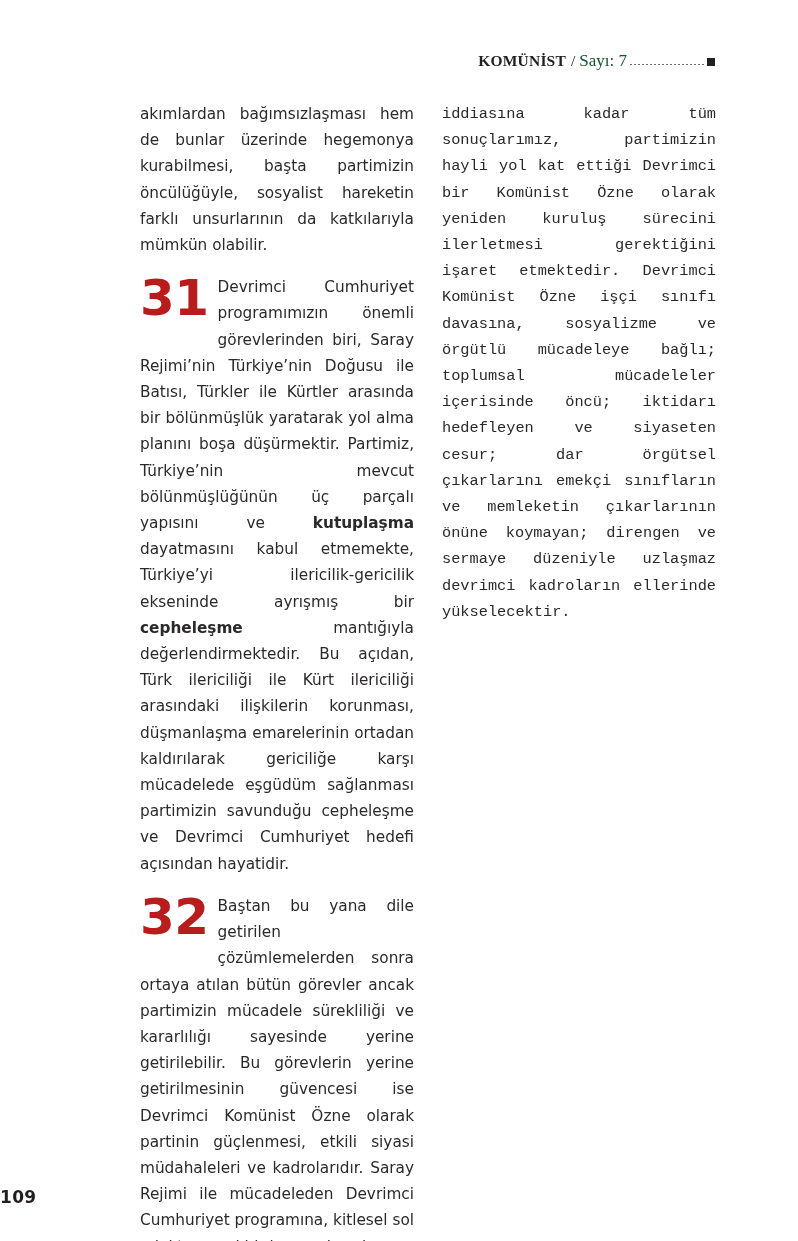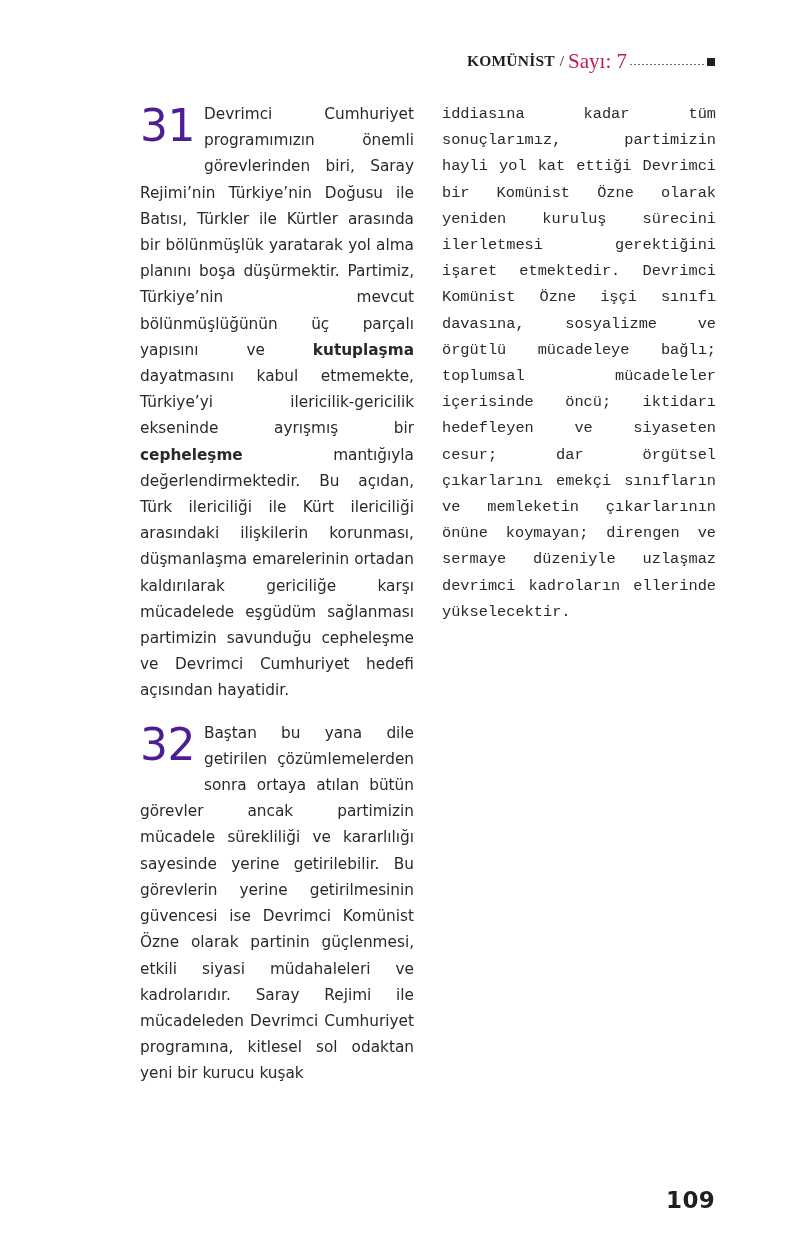--- a/index.html
+++ b/index.html
@@ -36,22 +36,22 @@
     white-space: nowrap;
   }
   .rh-sep {
     font-family: "Liberation Serif", serif;
     font-size: 15.5px;
     color: #231f20;
     margin: 0 4px 0 5px;
   }
   .rh-issue {
     font-family: "Liberation Serif", serif;
-    font-size: 21px;
-    color: #be185d;
+    font-size: 17px;
+    color: #14532d;
     white-space: nowrap;
   }
   .rh-leader {
     flex: 0 0 74px;
     height: 1px;
     margin: 6px 3px 0 3px;
     background-image: linear-gradient(to right, #6d6a6b 0 1.6px, transparent 1.6px 100%);
     background-size: 4px 1.2px;
     background-repeat: repeat-x;
     background-position: left center;
@@ -88,59 +88,62 @@
     hyphens: none;
     color: #2c2829;
     font-weight: 400;
   }
   p.para:last-child { margin-bottom: 0; }
 
   
   p.numbered { position: relative; }
   .para-num {
     float: left;
-    font-size: 44px;
+    font-size: 50px;
     line-height: 47px;
-    font-weight: 400;
+    font-weight: 700;
     letter-spacing: -0.5px;
-    color: #4c1d95;
+    color: #b91c1c;
     margin: 1px 9px 0 0;
     height: 52px;
     display: block;
   }
   .bi { font-weight: bold; }
 
   
   .folio {
     position: absolute;
     left: 0;
     right: 83px;
     top: 1187px;
-    text-align: right;
-    font-size: 23px;
+    text-align: left;
+    font-size: 17px;
     font-weight: bold;
     color: #231f20;
     letter-spacing: 0.3px;
   }
 </style>
 </head>
 <body>
 
 <div class="running-head">
   <span class="rh-title">KOMÜNİST</span>
   <span class="rh-sep">/</span>
   <span class="rh-issue">Sayı: 7</span>
   <span class="rh-leader"></span>
   <span class="rh-square"></span>
 </div>
 
 <div class="columns">
 
   <div class="col col-left">
 
+    <p class="para">
+      <span>akımlardan bağımsızlaşması hem de bunlar üzerinde hegemonya kurabilmesi, başta partimizin öncülüğüyle, sosyalist hareketin farklı unsurlarının da katkılarıyla mümkün olabilir.</span>
+    </p>
 
     <p class="para numbered">
       <span class="para-num">31</span><span>Devrimci Cumhuriyet programımızın önemli görevlerinden biri, Saray Rejimi’nin Türkiye’nin Doğusu ile Batısı, Türkler ile Kürtler arasında bir bölünmüşlük yaratarak yol alma planını boşa düşürmektir. Partimiz, Türkiye’nin mevcut bölünmüşlüğünün üç parçalı yapısını ve </span><span class="bi">kutuplaşma</span><span> dayatmasını kabul etmemekte, Türkiye’yi ilericilik-gericilik ekseninde ayrışmış bir </span><span class="bi">cepheleşme</span><span> mantığıyla değerlendirmektedir. Bu açıdan, Türk ilericiliği ile Kürt ilericiliği arasındaki ilişkilerin korunması, düşmanlaşma emarelerinin ortadan kaldırılarak gericiliğe karşı mücadelede eşgüdüm sağlanması partimizin savunduğu cepheleşme ve Devrimci Cumhuriyet hedefi açısından hayatidir.</span>
     </p>
 
     <p class="para numbered">
       <span class="para-num">32</span><span>Baştan bu yana dile getirilen çözümlemelerden sonra ortaya atılan bütün görevler ancak partimizin mücadele sürekliliği ve kararlılığı sayesinde yerine getirilebilir. Bu görevlerin yerine getirilmesinin güvencesi ise Devrimci Komünist Özne olarak partinin güçlenmesi, etkili siyasi müdahaleleri ve kadrolarıdır. Saray Rejimi ile mücadeleden Devrimci Cumhuriyet programına, kitlesel sol odaktan yeni bir kurucu kuşak</span>
     </p>
 
   </div>

